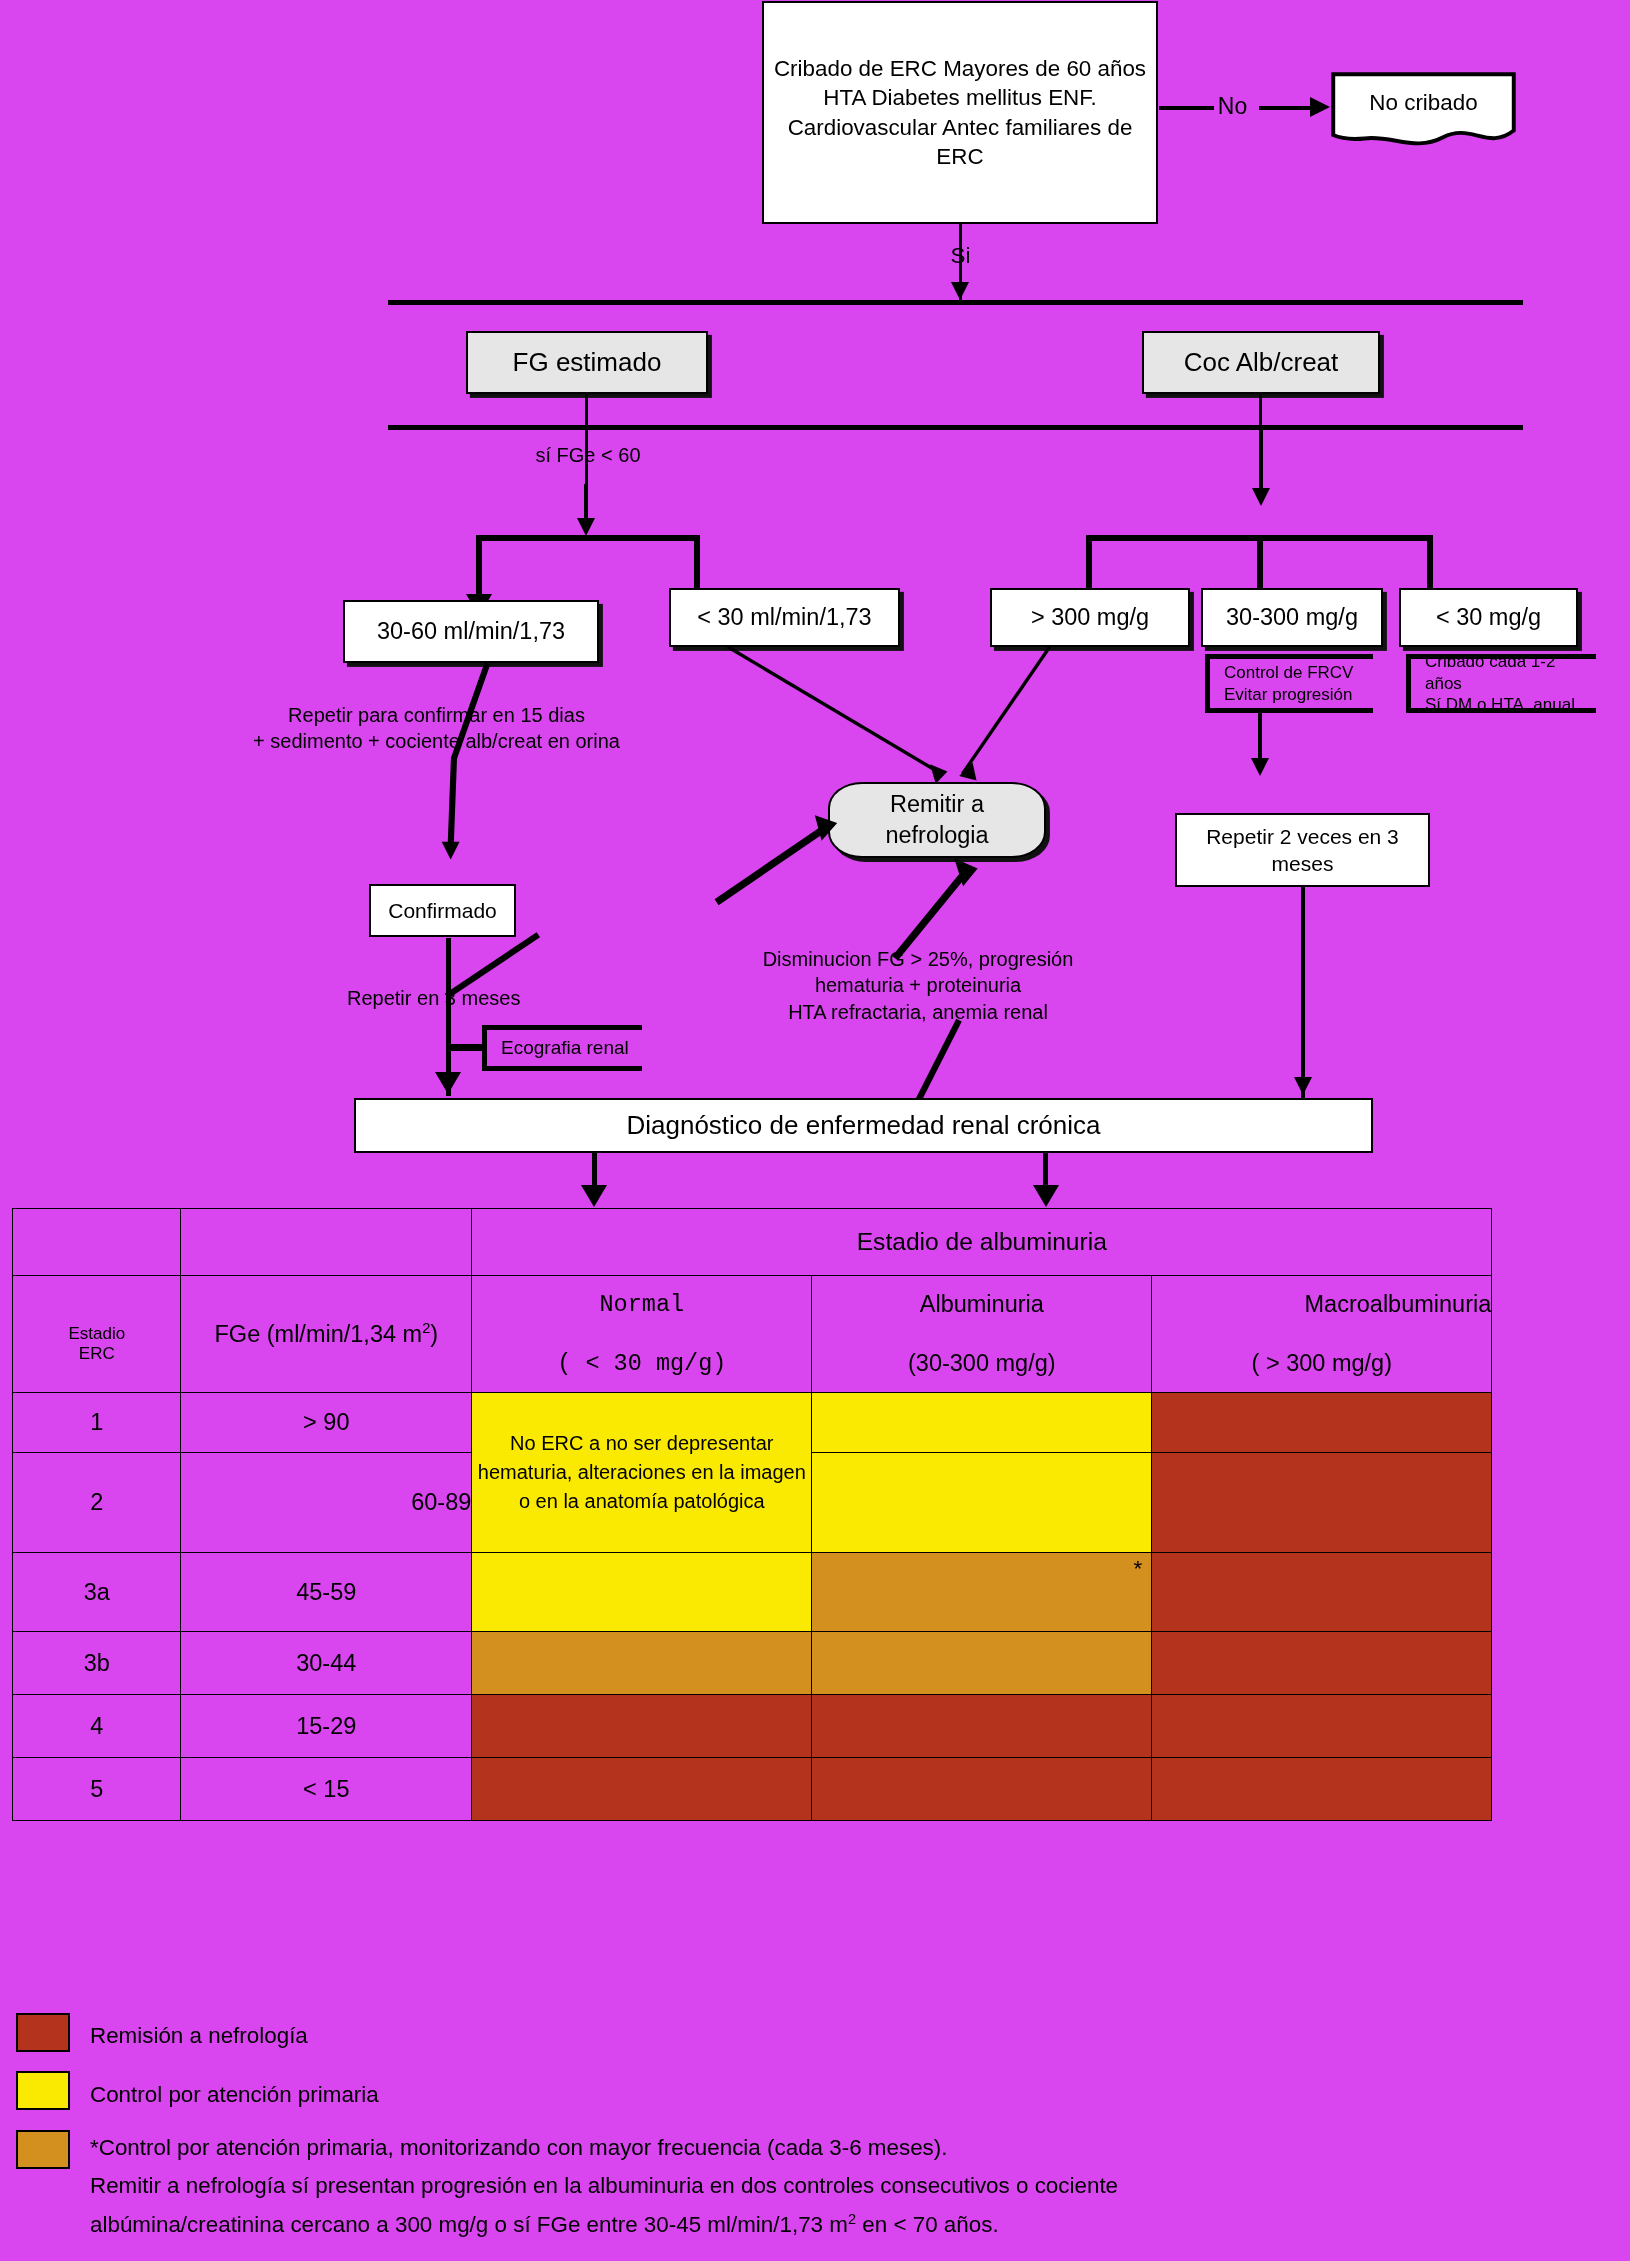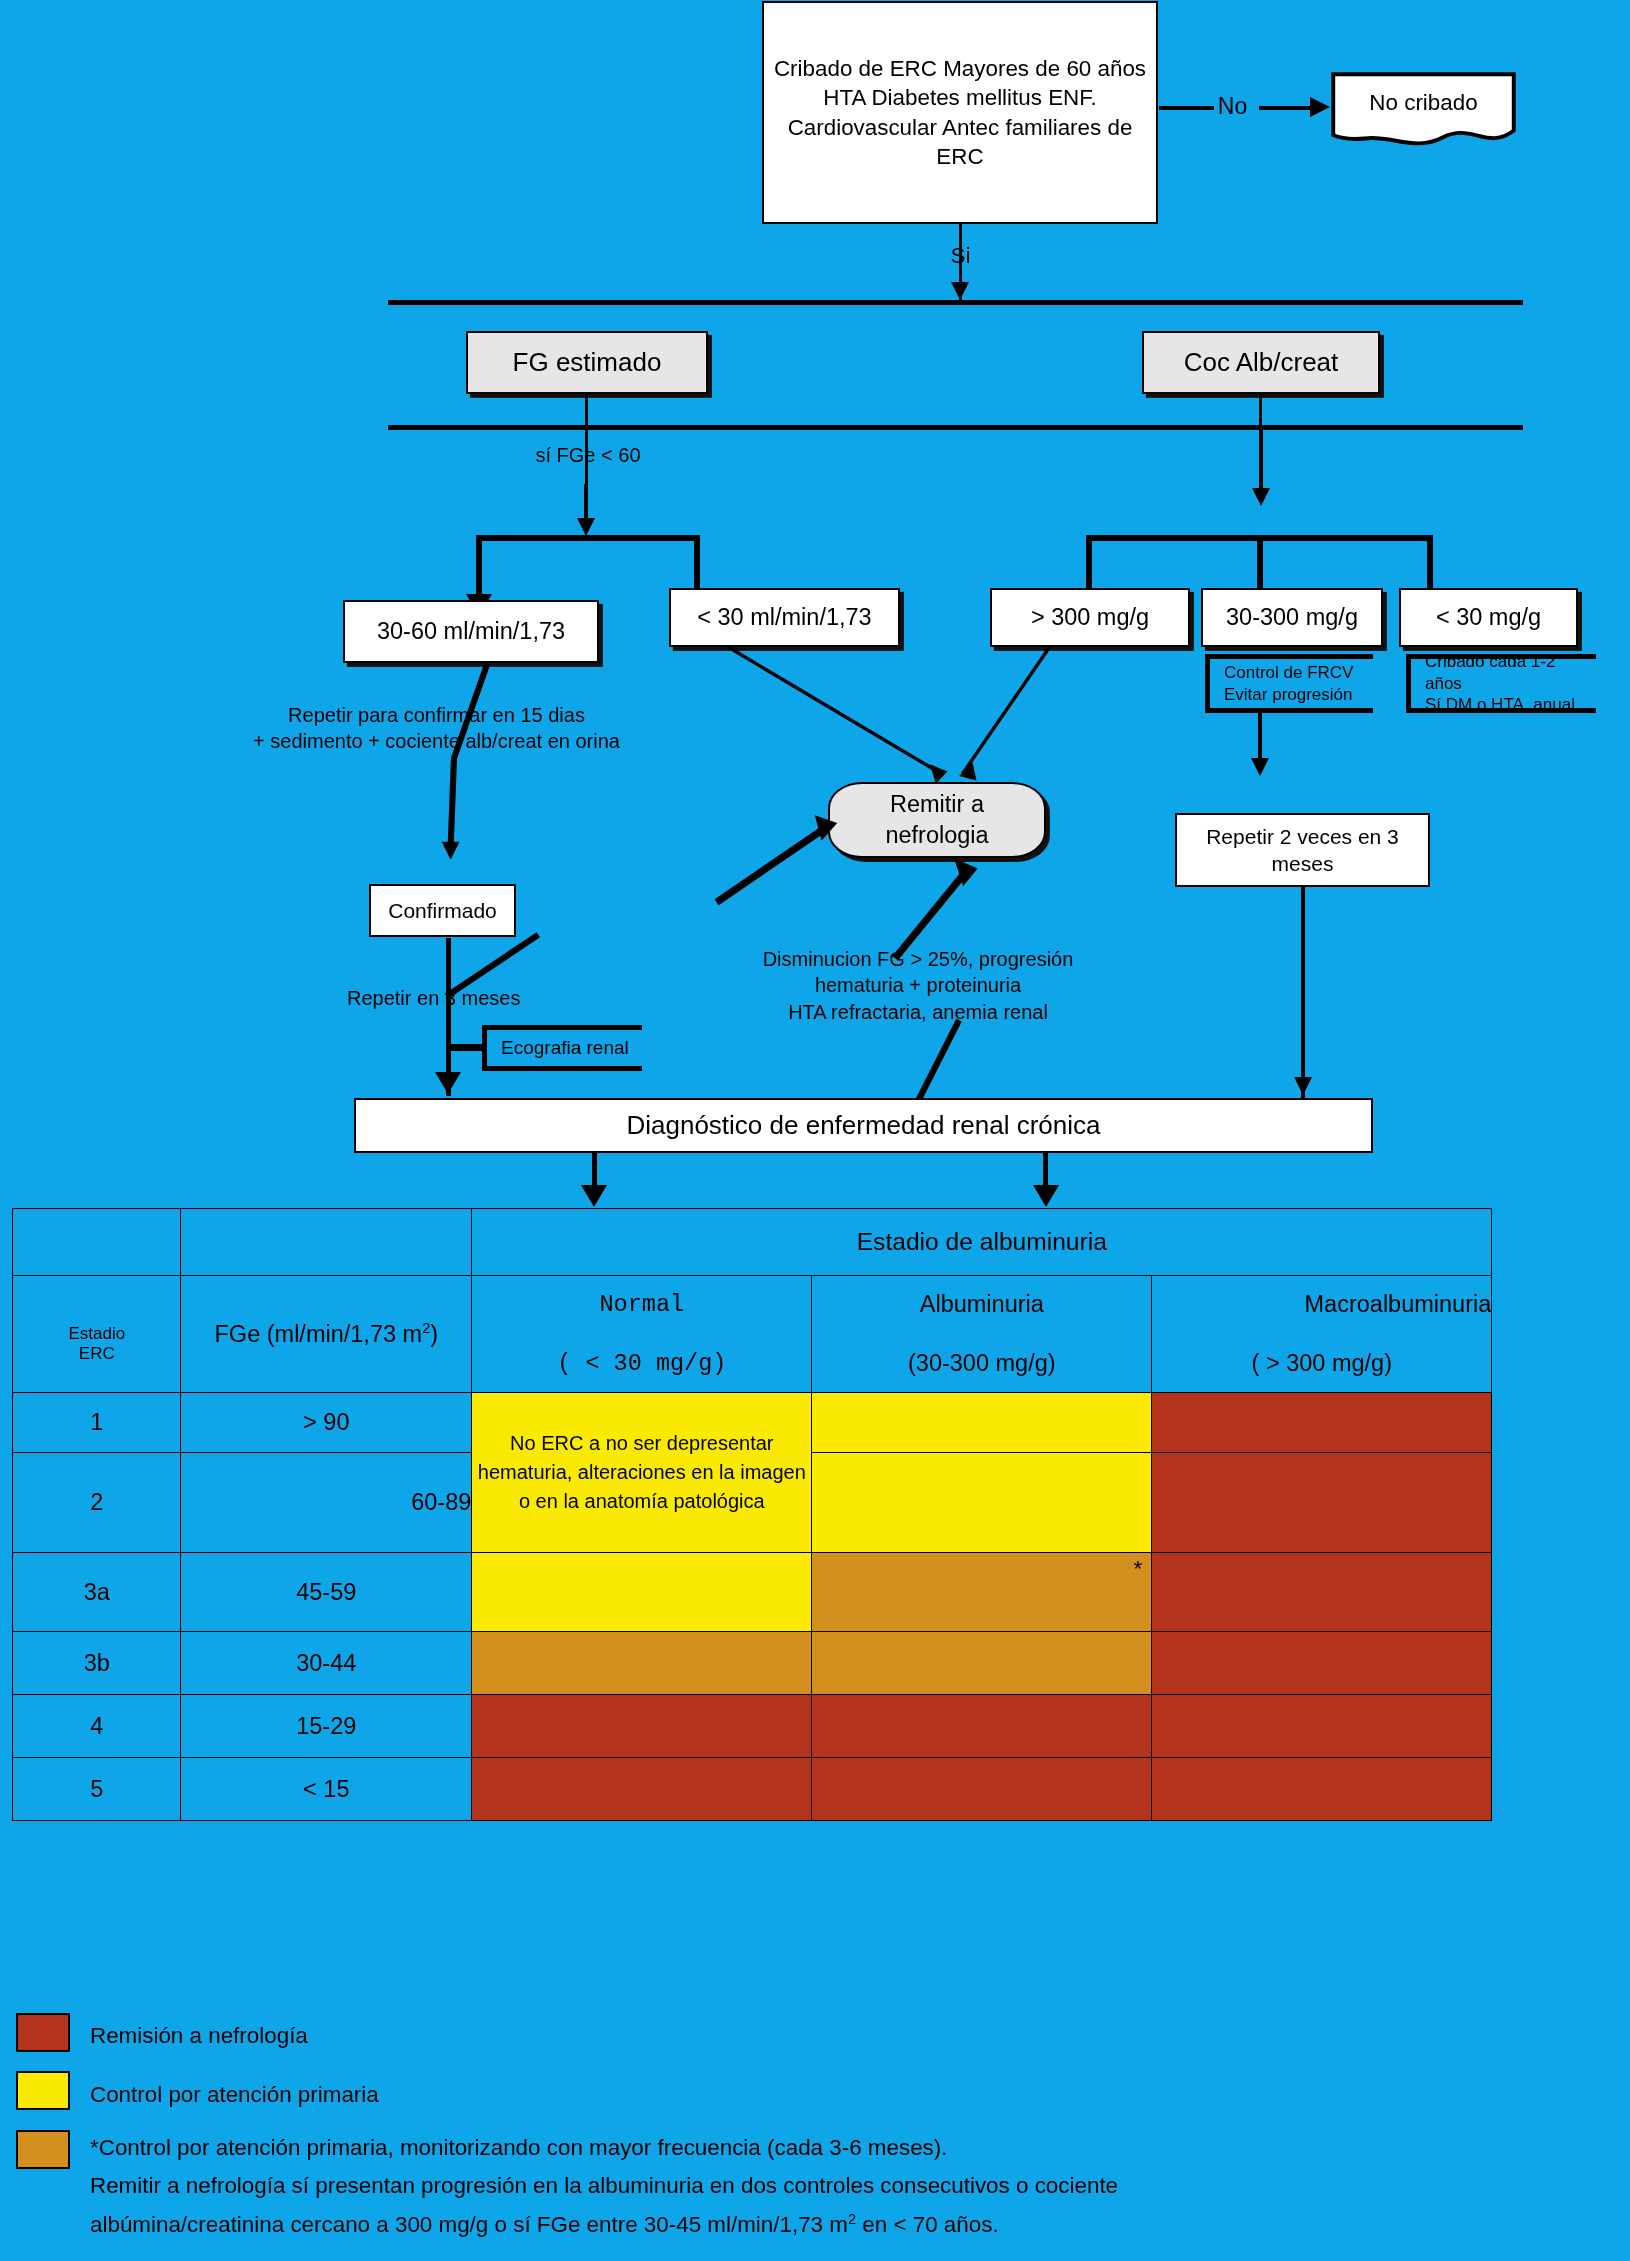--- a/index.html
+++ b/index.html
@@ -1,17 +1,17 @@
 <!DOCTYPE html>
 <html style="font-size:9px"><head>
 <meta charset="utf-8">
 <style>
   html,body{margin:0;padding:0;background:#fff;}
   body{font-family:"Liberation Sans", sans-serif;color:#000;}
-  #root{position:relative;width:1630px;height:2261px;background:#0ea5e9;overflow:hidden;}
+  #root{position:relative;width:1630px;height:2261px;background:#d946ef;overflow:hidden;}
 
   .abs{position:absolute;box-sizing:border-box;}
 
   
   .box{
     position:absolute;box-sizing:border-box;
     border:2.2px solid #000;background:#fff;
     display:flex;align-items:center;justify-content:center;
     text-align:center;line-height:1.30;
   }
@@ -232,21 +232,21 @@
           <span>Estadio de albuminuria</span>
         </td>
       </tr>
       <tr>
         <td style="height:116px;font-size:17px;white-space:pre-line;">
           <span>Estadio
 ERC</span>
         </td>
         <td style="font-size:23.5px;">
           <span>
-            <span>FGe (ml/min/1,73</span>
+            <span>FGe (ml/min/1,34</span>
             <span>m</span><sup style="font-size:14.6px;">2</sup><span>)</span>
           </span>
         </td>
         <td style="font-size:23.5px;font-family:Liberation Mono, monospace;">
           <div style="margin-bottom:32px;">Normal</div>
           <div>( &lt; 30 mg/g)</div>
         </td>
         <td style="font-size:23.5px;">
           <div style="margin-bottom:32px;">Albuminuria</div>
           <div>(30-300 mg/g)</div>

